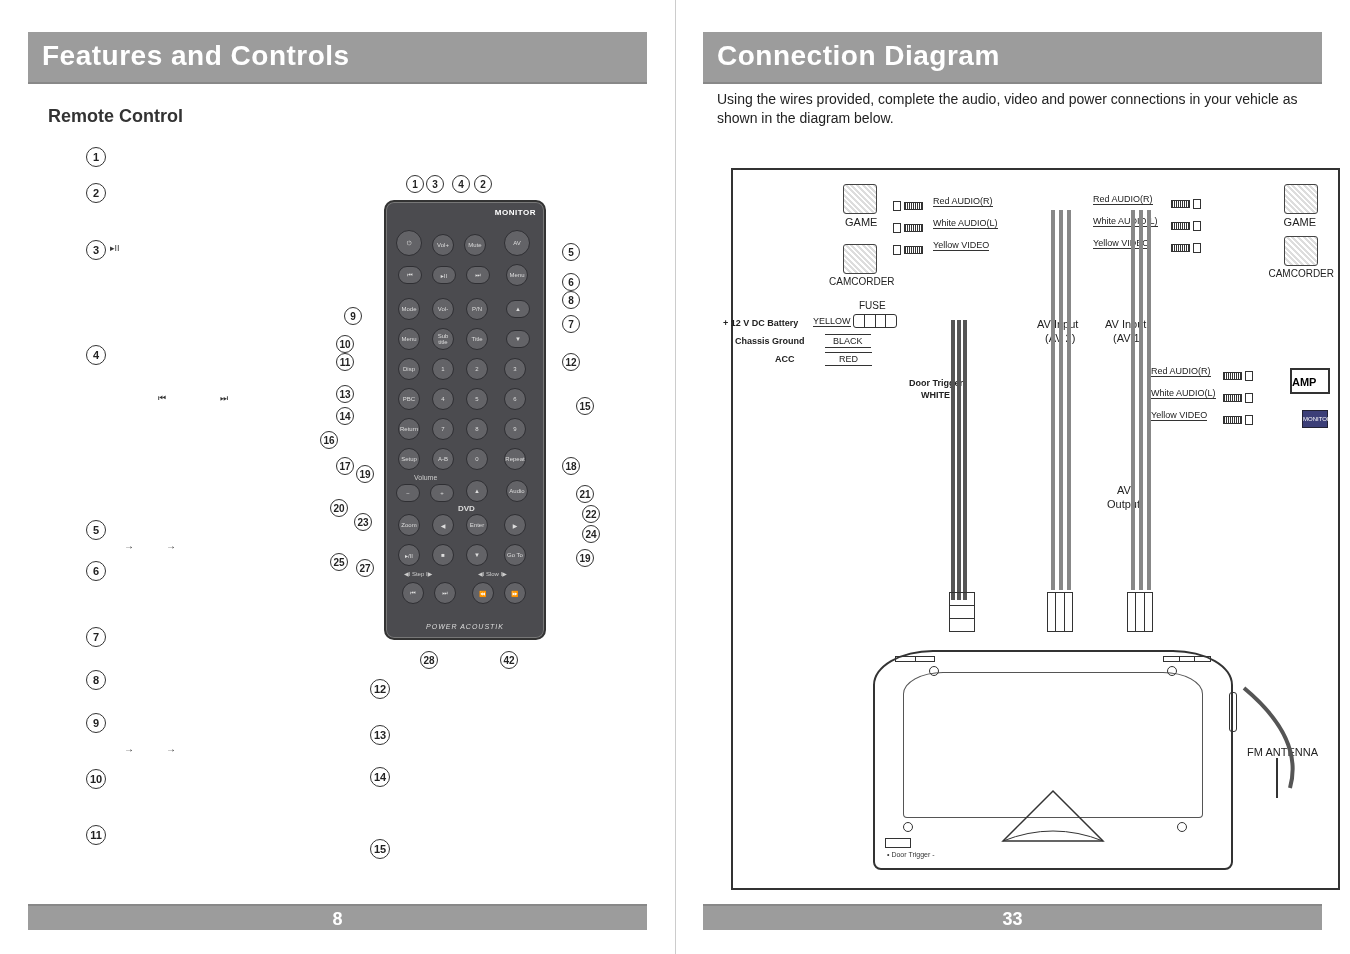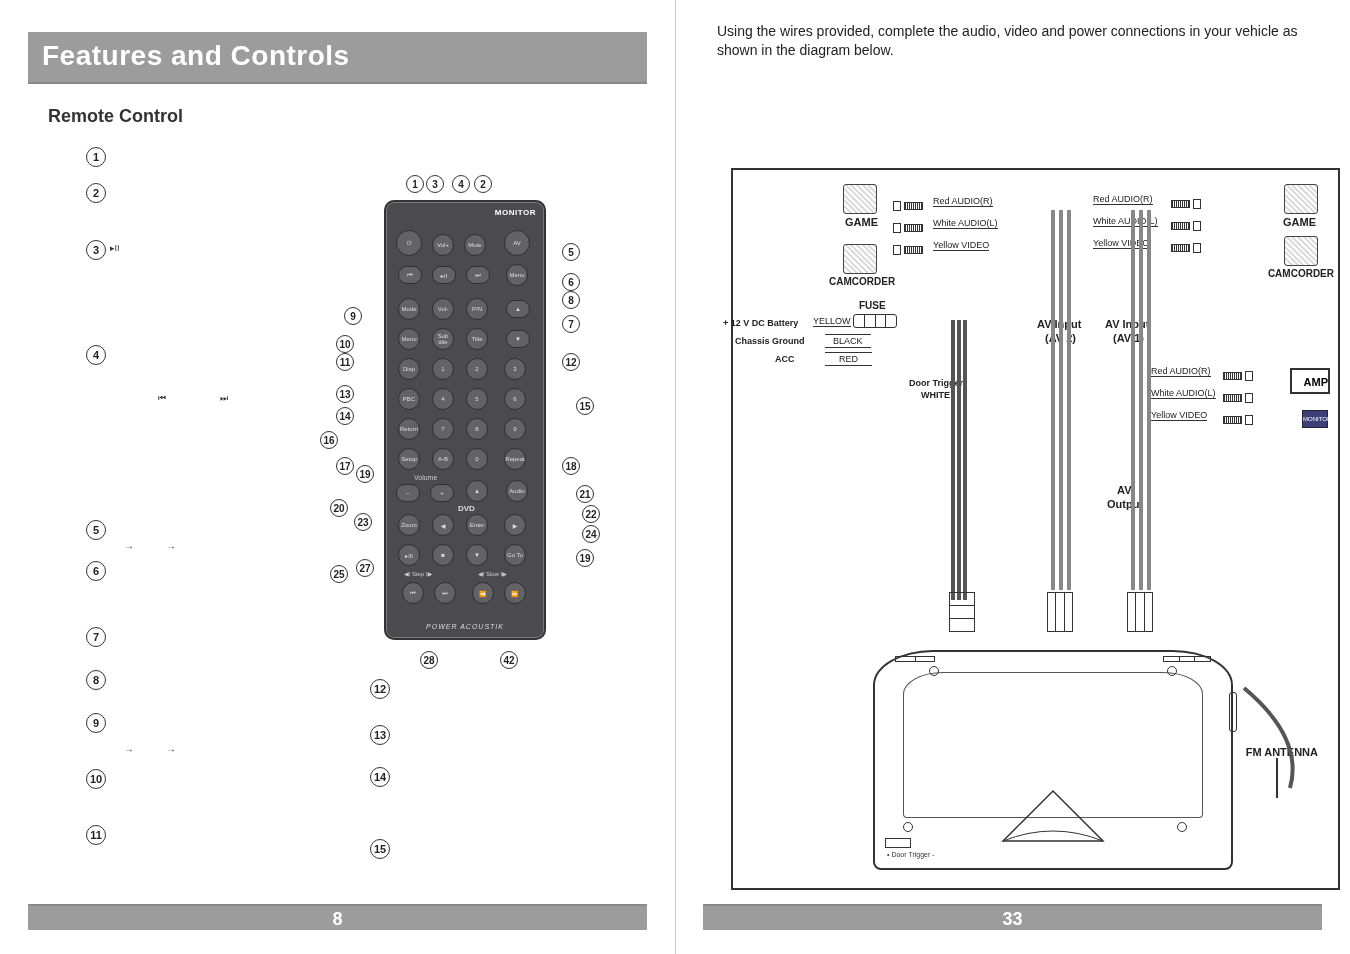--- a/index.html
+++ b/index.html
@@ -101,23 +101,23 @@
   .tiny-glyph { font-size:9px; color:#333; }
   .arrow-glyph { font-size:10px; color:#333; }
 
   
   .intro-text { font-size: 14px; color: #222; margin: 20px 26px 0 26px; line-height: 1.35; }
   .diagram-frame {
     position: absolute;
     left: 56px; right: 10px; top: 168px; bottom: 64px;
     border: 2px solid #333;
   }
-  .lbl { position:absolute; font-size:11px; font-weight:bold; color:#222; white-space:nowrap; }
+  .lbl { position:absolute; font-size:11px; font-weight:normal; color:#222; white-space:nowrap; }
   .lbl.sm { font-size:9px; font-weight:normal; }
-  .box { position:absolute; border:2px solid #333; background:#fff; font-weight:bold; text-align:right; }
+  .box { position:absolute; border:2px solid #333; background:#fff; font-weight:bold; text-align:left; }
 
   .plug {
     position:absolute; width:30px; height:12px;
     display:flex; align-items:center;
   }
   .plug::before{
     content:""; width:6px; height:8px; border:1px solid #333; background:#fff; margin-right:3px;
   }
   .plug::after{
     content:""; flex:1; height:6px; border:1px solid #333;
@@ -183,21 +183,21 @@
     <span class="cnum s" style="position:absolute;left:264px;top:162px">9</span>
     <span class="cnum s" style="position:absolute;left:256px;top:190px">10</span>
     <span class="cnum s" style="position:absolute;left:256px;top:208px">11</span>
     <span class="cnum s" style="position:absolute;left:256px;top:240px">13</span>
     <span class="cnum s" style="position:absolute;left:256px;top:262px">14</span>
     <span class="cnum s" style="position:absolute;left:240px;top:286px">16</span>
     <span class="cnum s" style="position:absolute;left:256px;top:312px">17</span>
     <span class="cnum s" style="position:absolute;left:276px;top:320px">19</span>
     <span class="cnum s" style="position:absolute;left:250px;top:354px">20</span>
     <span class="cnum s" style="position:absolute;left:274px;top:368px">23</span>
-    <span class="cnum s" style="position:absolute;left:250px;top:420px">25</span>
+    <span class="cnum s" style="position:absolute;left:250px;top:408px">25</span>
     <span class="cnum s" style="position:absolute;left:276px;top:414px">27</span>
 
     <span class="cnum s" style="position:absolute;left:482px;top:98px">5</span>
     <span class="cnum s" style="position:absolute;left:482px;top:128px">6</span>
     <span class="cnum s" style="position:absolute;left:482px;top:146px">8</span>
     <span class="cnum s" style="position:absolute;left:482px;top:170px">7</span>
     <span class="cnum s" style="position:absolute;left:482px;top:208px">12</span>
     <span class="cnum s" style="position:absolute;left:496px;top:252px">15</span>
     <span class="cnum s" style="position:absolute;left:482px;top:312px">18</span>
     <span class="cnum s" style="position:absolute;left:496px;top:340px">21</span>
@@ -285,20 +285,21 @@
     </div>
 
   </div>
 
   <div class="page-num-bar">8</div>
 </div>
 
 <div class="divider"></div>
 
 <div class="page">
+  <div class="title-bar">Connection Diagram</div>
   <p class="intro-text" style="margin-top:6px">Using the wires provided, complete the audio, video and power connections in your vehicle as shown in the diagram below.</p>
 
   <div class="diagram-frame">
 
     <div class="icon-generic" style="left:110px;top:14px"></div>
     <div class="lbl" style="left:112px;top:46px">GAME</div>
     <div class="icon-generic" style="left:110px;top:74px"></div>
     <div class="lbl" style="left:96px;top:106px;font-size:10px">CAMCORDER</div>
 
     <div class="plug" style="left:160px;top:30px"></div>

